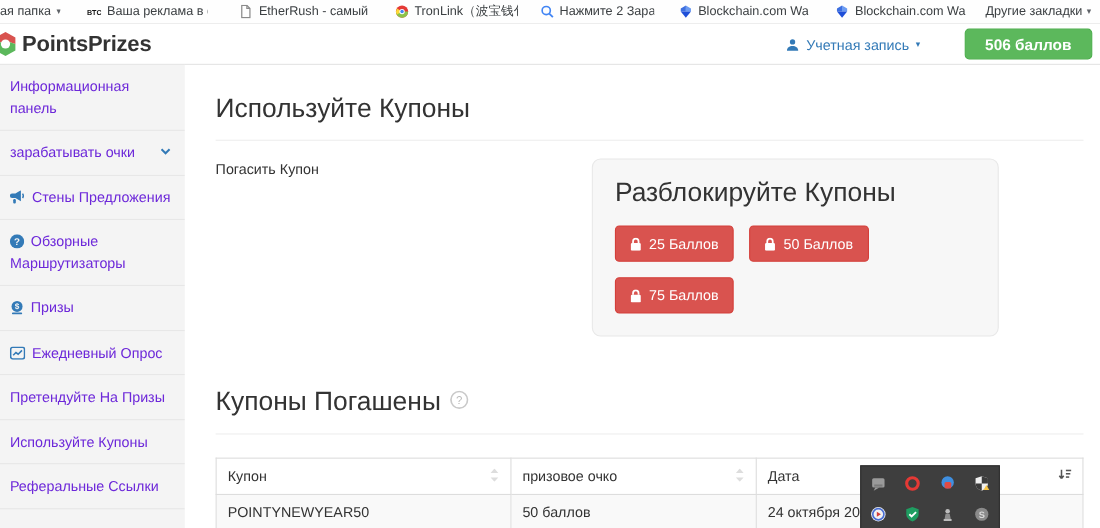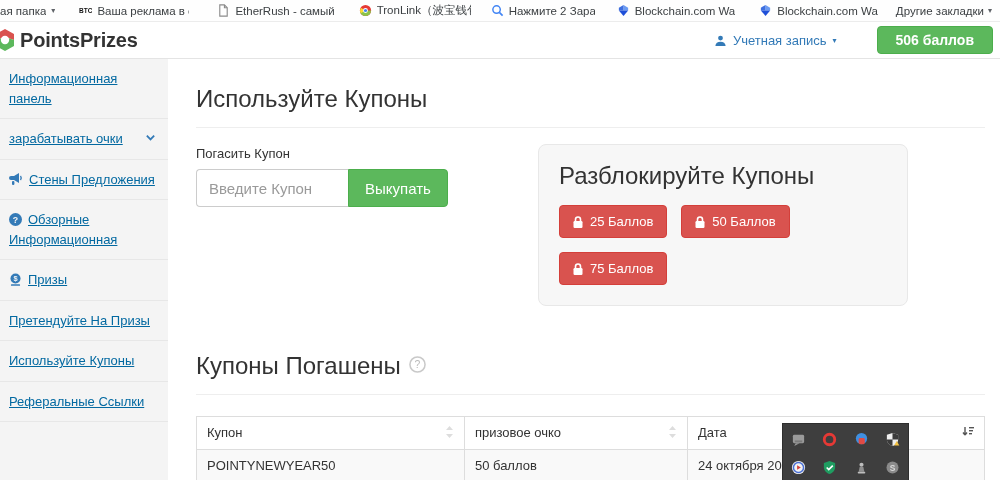--- a/index.html
+++ b/index.html
@@ -23,22 +23,22 @@
   .brand-text { font-size:20px; font-weight:bold; color:#333; letter-spacing:-0.2px; margin-left:3px; }
   .account { margin-left:auto; display:flex; align-items:center; gap:6px; color:#337ab7;
              font-size:13px; margin-right:24px; cursor:pointer; }
   .account .caret { font-size:8px; }
   .points-badge { background:#5cb85c; border:1px solid #4cae4c; color:#fff; font-weight:bold;
                   font-size:14px; padding:5px 18px; border-radius:4px; }
 
   
   .layout { display:flex; height:421px; }
   .sidebar { width:168px; flex-shrink:0; background:#f4f4f4; font-size:13px; overflow:hidden; }
-  .side-item { display:block; padding:10px 9px; border-bottom:1px solid #e7e7e7; color:#0369a1;
-               line-height:1.5; cursor:pointer; position:relative;text-decoration:underline; }
+  .side-item { display:block; padding:10px 9px; border-bottom:1px solid #e7e7e7; color:#6d28d9;
+               line-height:1.5; cursor:pointer; position:relative; }
   .side-item .si { display:inline-block; vertical-align:-2px; margin-right:6px; }
   .side-item .chev { position:absolute; right:12px; top:13px; }
 
   
   .content { flex:1; padding:18px 15px 0 28px; position:relative; overflow:hidden; }
   .page-title { font-size:24px; font-weight:normal; color:#333; padding:8px 0 14px;
                 border-bottom:1px solid #eee; }
   .page-title .qmark { display:inline-block; vertical-align:1px; margin-left:8px; cursor:pointer; }
 
   .redeem-row { display:flex; margin-top:16px; align-items:flex-start; }
@@ -197,53 +197,57 @@
               <rect x="3" y="8" width="2.4" height="4" rx="1" fill="#337ab7"></rect>
             </svg>
         </span><span>Стены Предложения</span>
       </div>
       <div class="side-item">
         <span class="si" style="width:13px;height:13px;display:inline-flex;">
           <svg viewBox="0 0 14 14">
               <circle cx="7" cy="7" r="7" fill="#337ab7"></circle>
               <text x="7" y="10.4" font-size="9.5" font-weight="bold" fill="#f4f4f4" text-anchor="middle">?</text>
             </svg>
-        </span><span>Обзорные Информационная</span>
+        </span><span>Обзорные Маршрутизаторы</span>
       </div>
       <div class="side-item">
         <span class="si" style="width:13px;height:13px;display:inline-flex;">
           <svg viewBox="0 0 14 14">
               <circle cx="7" cy="6" r="5.4" fill="#337ab7"></circle>
               <text x="7" y="9" font-size="8" font-weight="bold" fill="#f4f4f4" text-anchor="middle">$</text>
               <rect x="2" y="12" width="10" height="1.8" rx="0.9" fill="#337ab7"></rect>
             </svg>
         </span><span>Призы</span>
       </div>
       <div class="side-item">
+        <span class="si" style="width:14px;height:12px;display:inline-flex;">
+          <svg viewBox="0 0 14 12">
+              <rect x="0.7" y="0.7" width="12.6" height="10.6" rx="2" fill="none" stroke="#337ab7" stroke-width="1.4"></rect>
+              <path d="M3 8l2.5-2.5L7.5 7 11 3.5" fill="none" stroke="#337ab7" stroke-width="1.4"></path>
+            </svg>
+        </span><span>Ежедневный Опрос</span>
+      </div>
+      <div class="side-item">
         <span>Претендуйте На Призы</span>
       </div>
       <div class="side-item">
         <span>Используйте Купоны</span>
       </div>
       <div class="side-item">
         <span>Реферальные Ссылки</span>
       </div>
 
     </div>
 
     <div class="content">
       <h1 class="page-title"><span>Используйте Купоны</span></h1>
 
       <div class="redeem-row">
         <div class="redeem-form">
           <div class="redeem-label">Погасить Купон</div>
-          <div class="input-group">
-            <input class="coupon-input" type="text" placeholder="Введите Купон" style="">
-            <button class="redeem-btn">Выкупать</button>
-          </div>
         </div>
 
         <div class="well">
           <div class="well-title">Разблокируйте Купоны</div>
           <div class="unlock-btns">
             <button class="unlock-btn">
               <span style="display:inline-flex;width:10px;height:12px;">
                   <svg viewBox="0 0 10 12">
                     <rect x="0.5" y="5" width="9" height="7" rx="1.2" fill="#fff"></rect>
                     <path d="M2.5 5V3.5a2.5 2.5 0 015 0V5" fill="none" stroke="#fff" stroke-width="1.6"></path>

